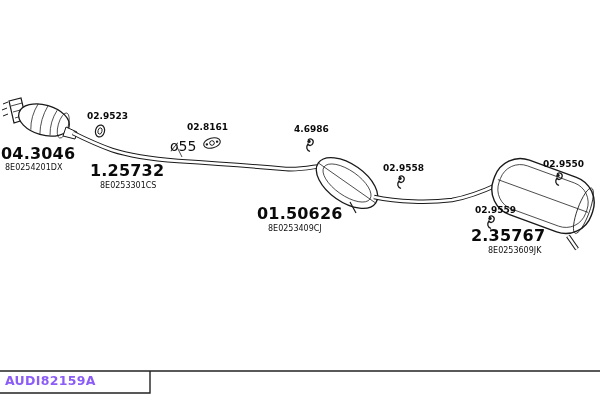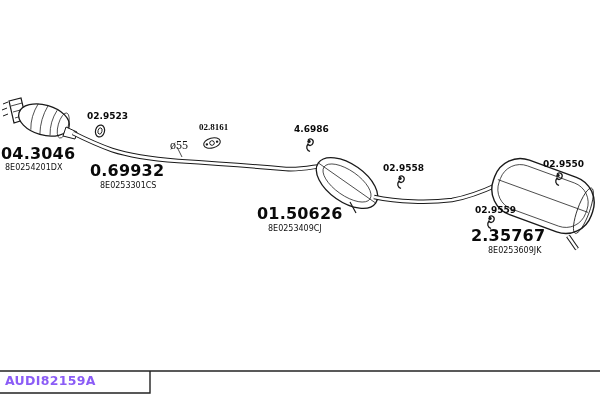--- a/index.html
+++ b/index.html
@@ -8,21 +8,21 @@
     width:600px; height:400px;
     font-family:"DejaVu Sans", sans-serif;
     color:#000;
   }
   .stage { position:relative; width:600px; height:400px; background:#fff; overflow:hidden; }
   svg.drawing { position:absolute; left:0; top:0; }
   .lbl { position:absolute; white-space:nowrap; line-height:1; }
   .code-lg { font-size:16px; font-weight:600; letter-spacing:.2px; color:#0a0a0a; }
   .code-sm { font-size:9px; font-weight:600; color:#0a0a0a; }
   .part    { font-size:8px; font-weight:400; color:#111; }
-  .dia     { font-size:12px; font-weight:400; color:#111;font-family:Liberation Serif, serif; }
+  .dia     { font-size:14px; font-weight:400; color:#111; }
   .footer-id { font-size:12.5px; font-weight:700; letter-spacing:.3px; color:#8b5cf6; }
 </style>
 </head>
 <body>
 
 <div class="stage">
 
   <svg class="drawing" width="600" height="400" viewBox="0 0 600 400">
     <defs>
       <g id="hanger">
@@ -102,27 +102,27 @@
   </svg>
 
   <div class="lbl" style="left:1px; top:146px;">
     <div class="code-lg">04.3046</div>
     <div class="part" style="margin:2px 0 4px 4px;">8E0254201DX</div>
   </div>
 
   <div class="lbl code-sm" style="left:87px; top:112px;">02.9523</div>
 
   <div class="lbl" style="left:90px; top:163px;">
-    <div class="code-lg">0.69932</div>
+    <div class="code-lg">1.25732</div>
     <div class="part" style="margin:3px 0 0 10px;">8E0253301CS</div>
   </div>
 
   <div class="lbl dia" style="left:170px; top:139px;">ø55</div>
 
-  <div class="lbl code-sm" style="left:199px; top:123px;font-family:Liberation Serif, serif;">02.8161</div>
+  <div class="lbl code-sm" style="left:187px; top:123px;">02.8161</div>
 
   <div class="lbl code-sm" style="left:294px; top:125px;">4.6986</div>
 
   <div class="lbl" style="left:257px; top:206px;">
     <div class="code-lg">01.50626</div>
     <div class="part" style="margin:3px 0 0 11px;">8E0253409CJ</div>
   </div>
 
   <div class="lbl code-sm" style="left:383px; top:164px;">02.9558</div>
 

